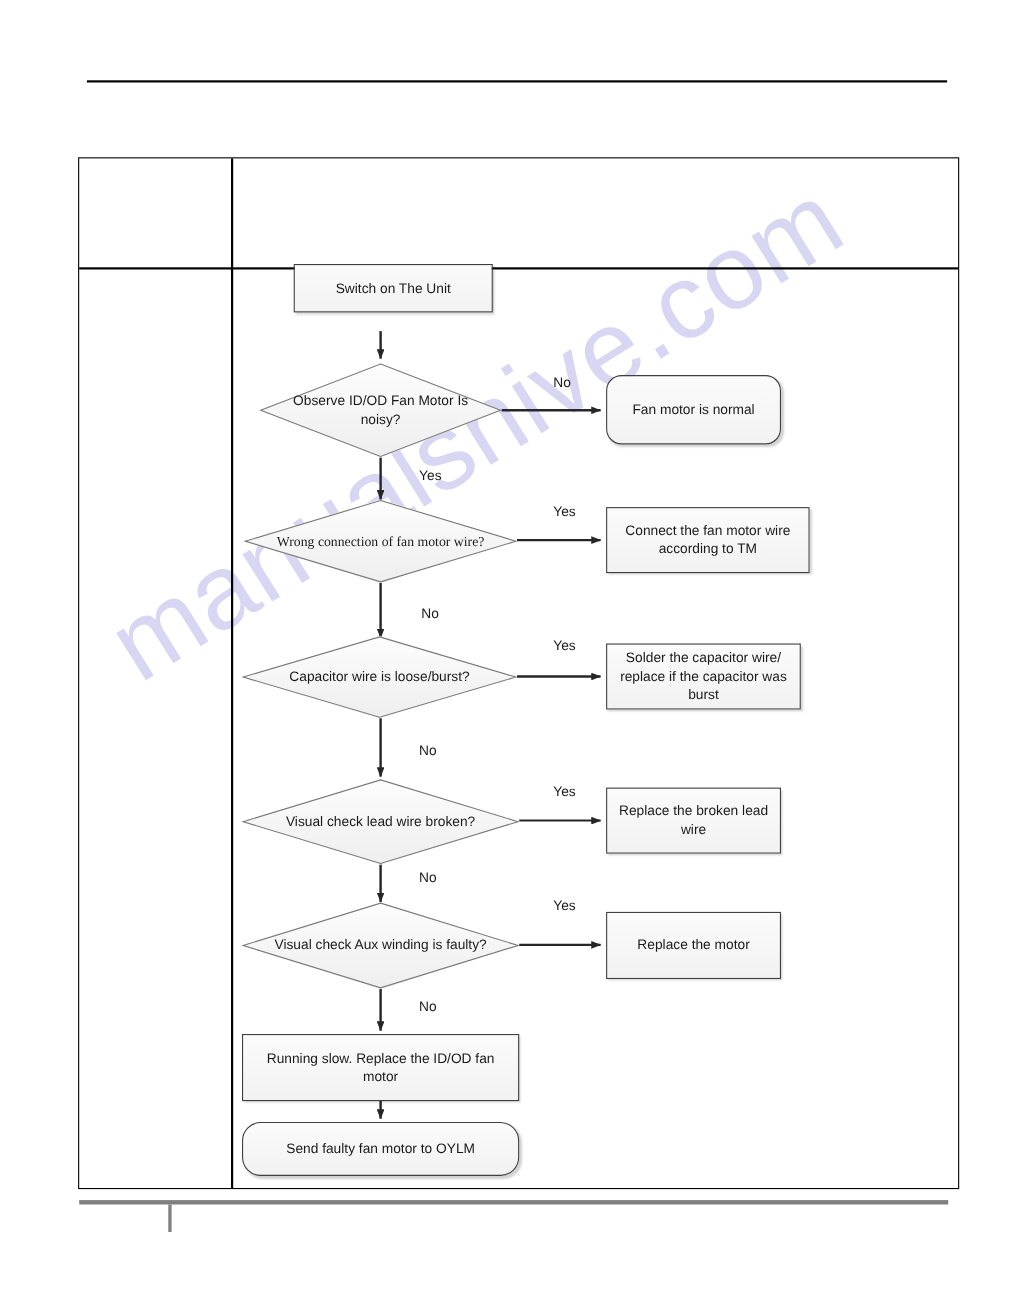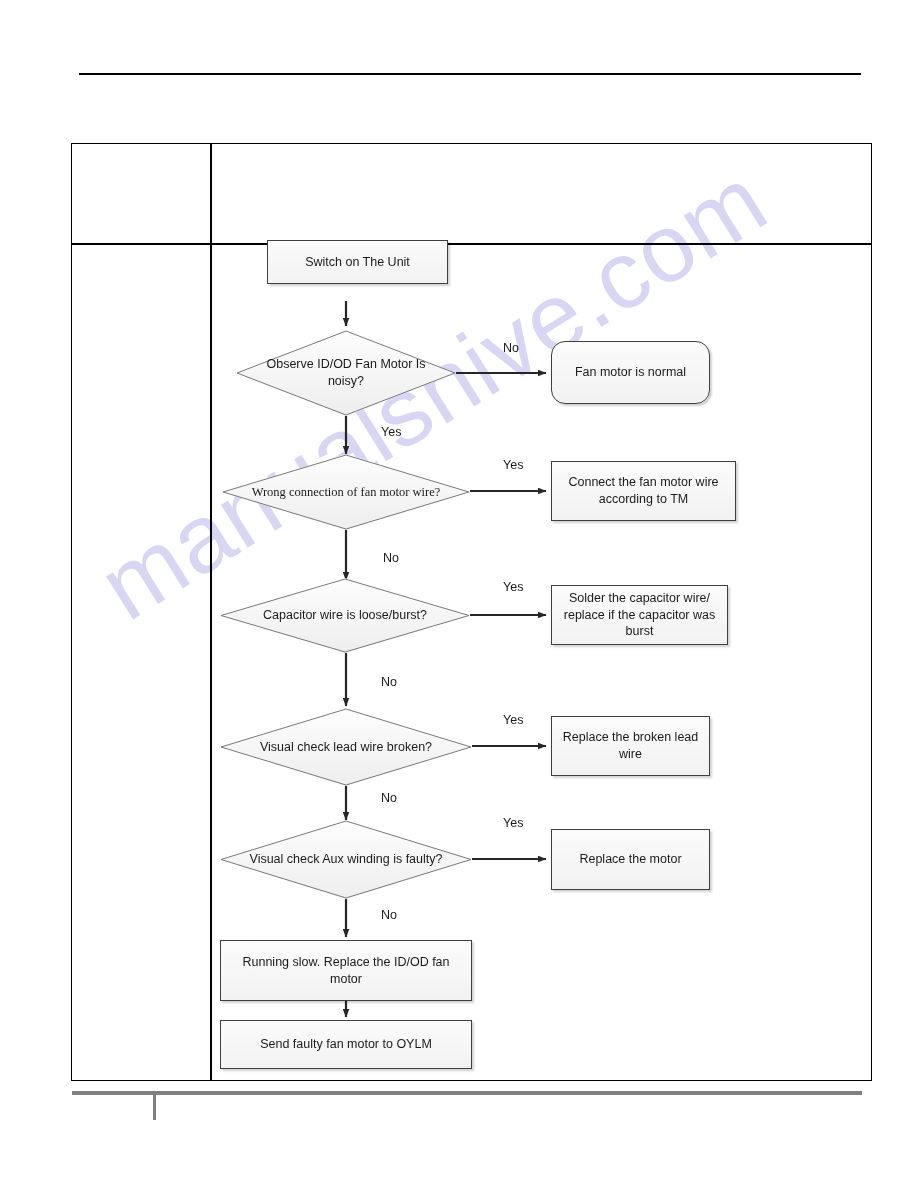--- a/index.html
+++ b/index.html
@@ -267,21 +267,21 @@
 </div>
 
 <div class="node node-process" style="left:551px; top:829px; width:159px; height:61px;">
   <span class="node-text">Replace the motor</span>
 </div>
 
 <div class="node node-process" style="left:220px; top:940px; width:252px; height:61px;">
   <span class="node-text">Running slow. Replace the ID/OD fan motor</span>
 </div>
 
-<div class="node node-process" style="left:220px; top:1020px; width:252px; height:49px;">
+<div class="node node-process" style="left:220px; top:1020px; width:252px; height:49px;border-radius:17px;">
   <span class="node-text">Send faulty fan motor to OYLM</span>
 </div>
 
 <div class="edge-label" style="left:503px; top:341px;">No</div>
 <div class="edge-label" style="left:381px; top:425px;">Yes</div>
 <div class="edge-label" style="left:503px; top:458px;">Yes</div>
 <div class="edge-label" style="left:383px; top:551px;">No</div>
 <div class="edge-label" style="left:503px; top:580px;">Yes</div>
 <div class="edge-label" style="left:381px; top:675px;">No</div>
 <div class="edge-label" style="left:503px; top:713px;">Yes</div>

